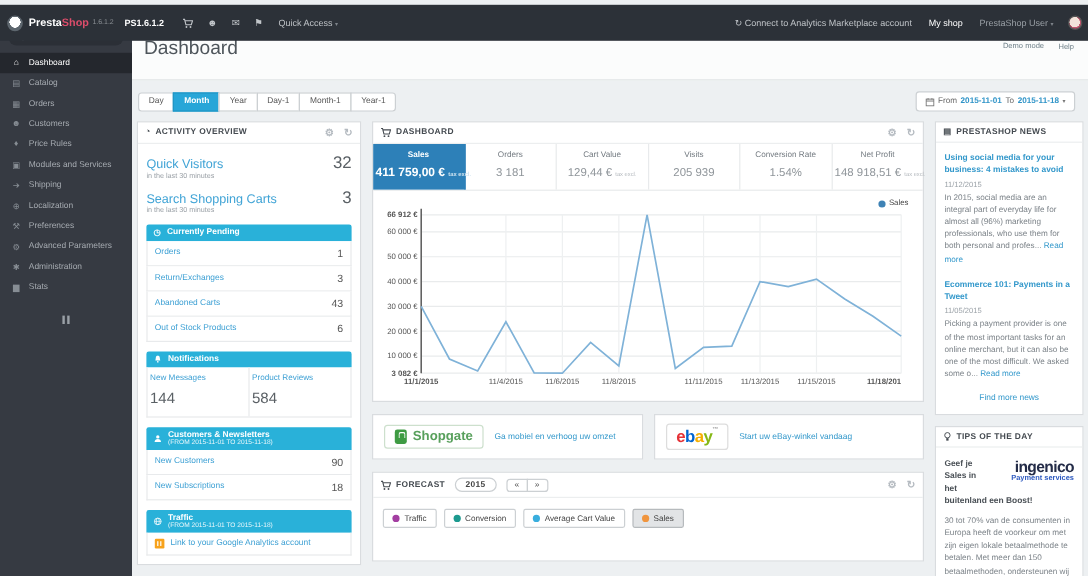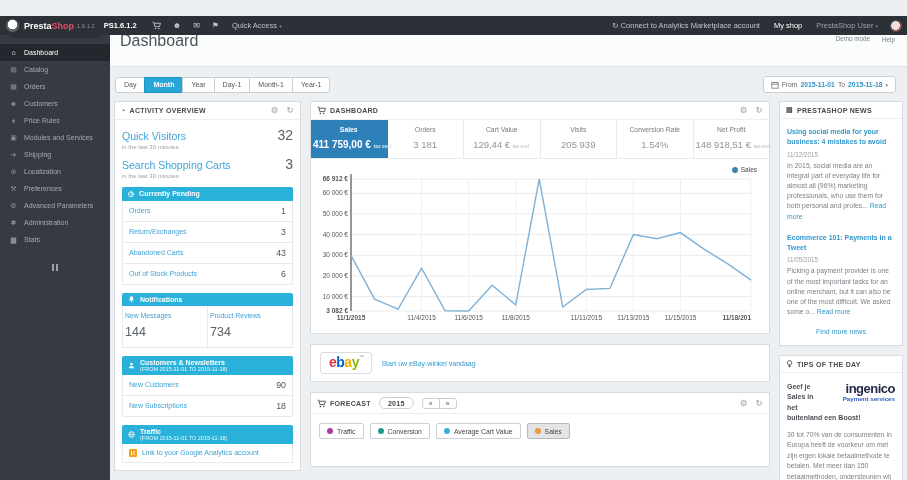--- a/index.html
+++ b/index.html
@@ -1,20 +1,20 @@
 <!DOCTYPE html>
 <html><head>
 <meta charset="utf-8">
 <style>
   *{margin:0;padding:0;box-sizing:border-box}
   html,body{width:907px;height:480px;overflow:hidden}
   body{font-family:"Liberation Sans",sans-serif;background:#edf0f2;position:relative;color:#555}
 
   
-  .topbar{position:absolute;top:16px;left:0;right:0;height:19px;background:#2c3138;display:flex;align-items:center;color:#bfc3c7;font-size:7.5px;z-index:9}
+  .topbar{position:absolute;top:4px;left:0;right:0;height:30px;background:#2c3138;display:flex;align-items:center;color:#bfc3c7;font-size:7.5px;z-index:9}
   .logo-badge{width:13px;height:13px;border-radius:50%;background:radial-gradient(circle at 50% 42%,#fff 0 46%,#5d666e 47% 100%);margin:0 5px 0 6px;flex:0 0 auto}
   .brand{font-size:9px;font-weight:bold;color:#fff;white-space:nowrap}
   .brand .shop{color:#dd4d6b}
   .brand-ver{font-size:5.8px;color:#8b9095;margin:0 9px 0 3px}
   .shop-ver{font-weight:bold;color:#fff;margin-right:9px;white-space:nowrap}
   .tb-ico{margin:0 6px;font-size:8px;color:#c2c6ca;cursor:pointer;display:inline-flex;align-items:center}
   .tb-link{margin:0 7px;cursor:pointer;white-space:nowrap}
   .tb-right{margin-left:auto;display:flex;align-items:center;padding-right:5px}
   .tb-user{color:#9aa0a6}
   .avatar{width:12px;height:12px;border-radius:50%;background:radial-gradient(circle at 40% 40%,#f6e7e0 0 55%,#d survive 0);background:radial-gradient(circle at 45% 45%,#f3e2da 0 55%,#c2556e 56% 100%);margin-left:5px;border:1px solid #555}
@@ -319,21 +319,21 @@
               </svg>
             <span>Notifications</span>
           </div>
           <div class="notif-grid">
             <div class="notif-cell">
               <div class="notif-lbl">New Messages</div>
               <div class="notif-val">144</div>
             </div>
             <div class="notif-cell">
               <div class="notif-lbl">Product Reviews</div>
-              <div class="notif-val">734</div>
+              <div class="notif-val">584</div>
             </div>
           </div>
 
           <div class="sec-bar">
             <svg width="7" height="7" viewBox="0 0 10 10">
                 <circle cx="5" cy="3" r="2" fill="#fff"></circle>
                 <path d="M1.2 9c0-2.1 1.7-3.4 3.8-3.4S8.8 6.9 8.8 9z" fill="#fff"></path>
               </svg>
             <div>
               <div>Customers &amp; Newsletters</div>
@@ -447,20 +447,27 @@
               <line x1="438" x2="438" y1="12" y2="144" stroke="#eef0f1"></line>
               <text x="438" y="153" text-anchor="end" font-size="6.5" fill="#555" font-weight="bold">11/18/201</text>
               <line x1="38" x2="38" y1="7" y2="144" stroke="#555" stroke-width="1.2"></line>
               <polyline fill="none" stroke="#7fb2d8" stroke-width="1.4" points="38,88.33376155412816 61.529411764705884,132.17521541594863 85.05882352941177,142.1015823280589 108.58823529411765,101.15531881560395 132.11764705882354,143.75597681341063 155.6470588235294,144 179.1764705882353,118.31966160112799 202.7058823529412,137.9655961146796 226.23529411764707,12 249.76470588235293,140.03358922136925 273.2941176470588,122.45564781450729 296.8235294117647,121.42165126116247 320.3529411764706,67.65383048723172 343.88235294117646,71.789816700611 367.4117647058824,65.58583738054207 390.94117647058823,82.12978223405922 414.47058823529414,96.60573398088673 438,113.14967883440389"></polyline>
             </svg>
         </div>
       </div>
 
       <div class="ads-row">
         <div class="panel ad-panel">
+          <div class="sg-box">
+            <span class="sg-ico"></span>
+            <span class="sg-name">Shopgate</span>
+          </div>
+          <span class="ad-link">Ga mobiel en verhoog uw omzet</span>
+        </div>
+        <div class="panel ad-panel">
           <div class="ebay-box"><span class="eb-e">e</span><span class="eb-b">b</span><span class="eb-a">a</span><span class="eb-y">y</span><span class="ebay-tm">™</span></div>
           <span class="ad-link">Start uw eBay-winkel vandaag</span>
         </div>
       </div>
 
       <div class="panel fc-panel">
         <div class="phead">
           <svg viewBox="0 0 16 16" width="9" height="9">
               <path d="M1 2h2.2l2 8h8l1.8-6H4" fill="none" stroke="#454b51" stroke-width="1.6"></path>
               <circle cx="6" cy="13.3" r="1.4" fill="#454b51"></circle>

